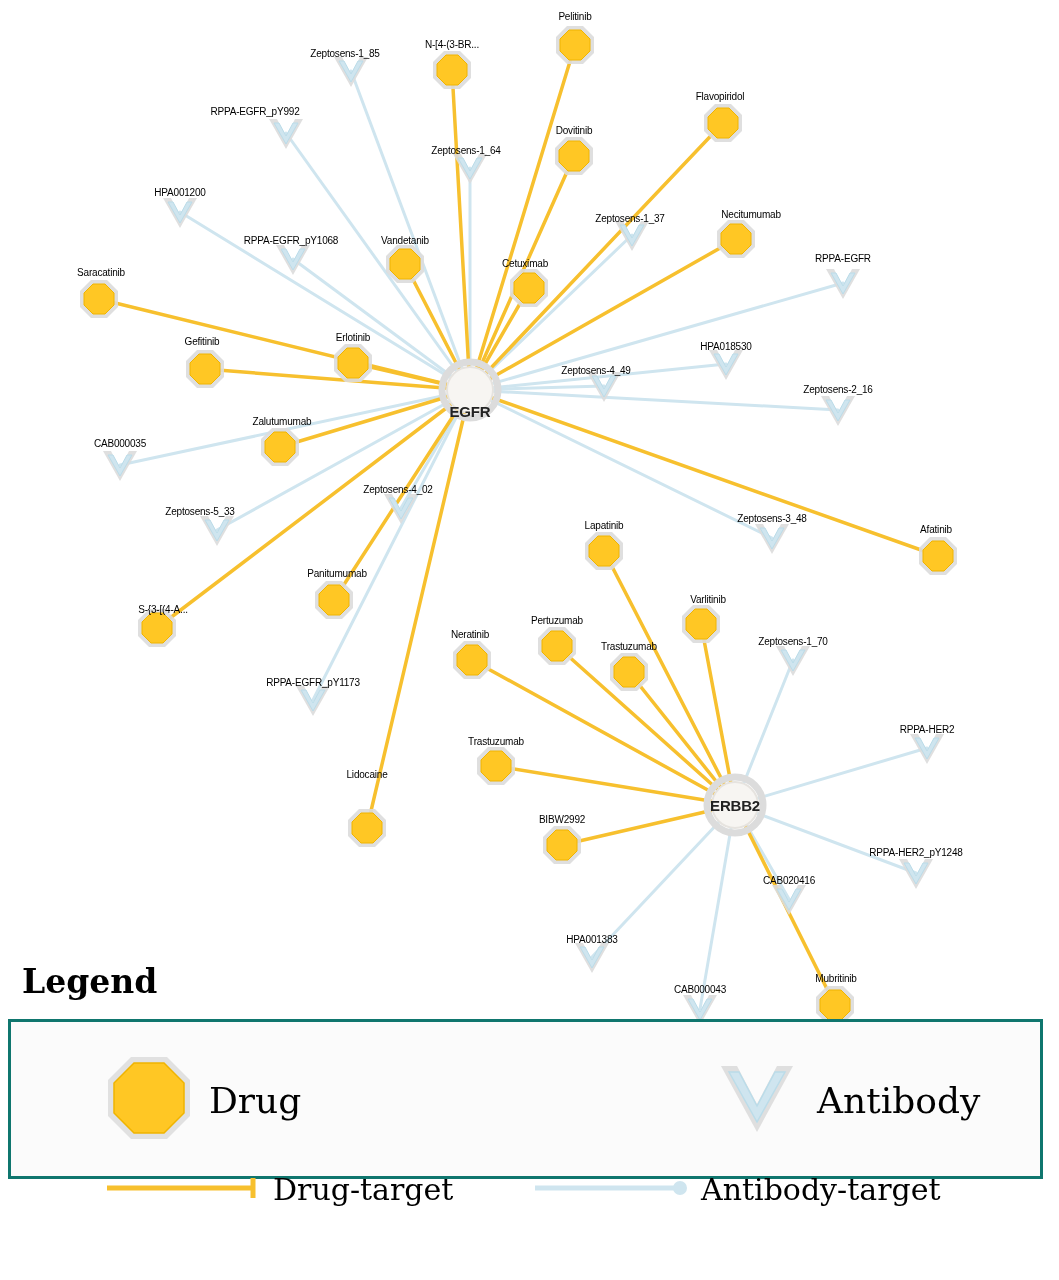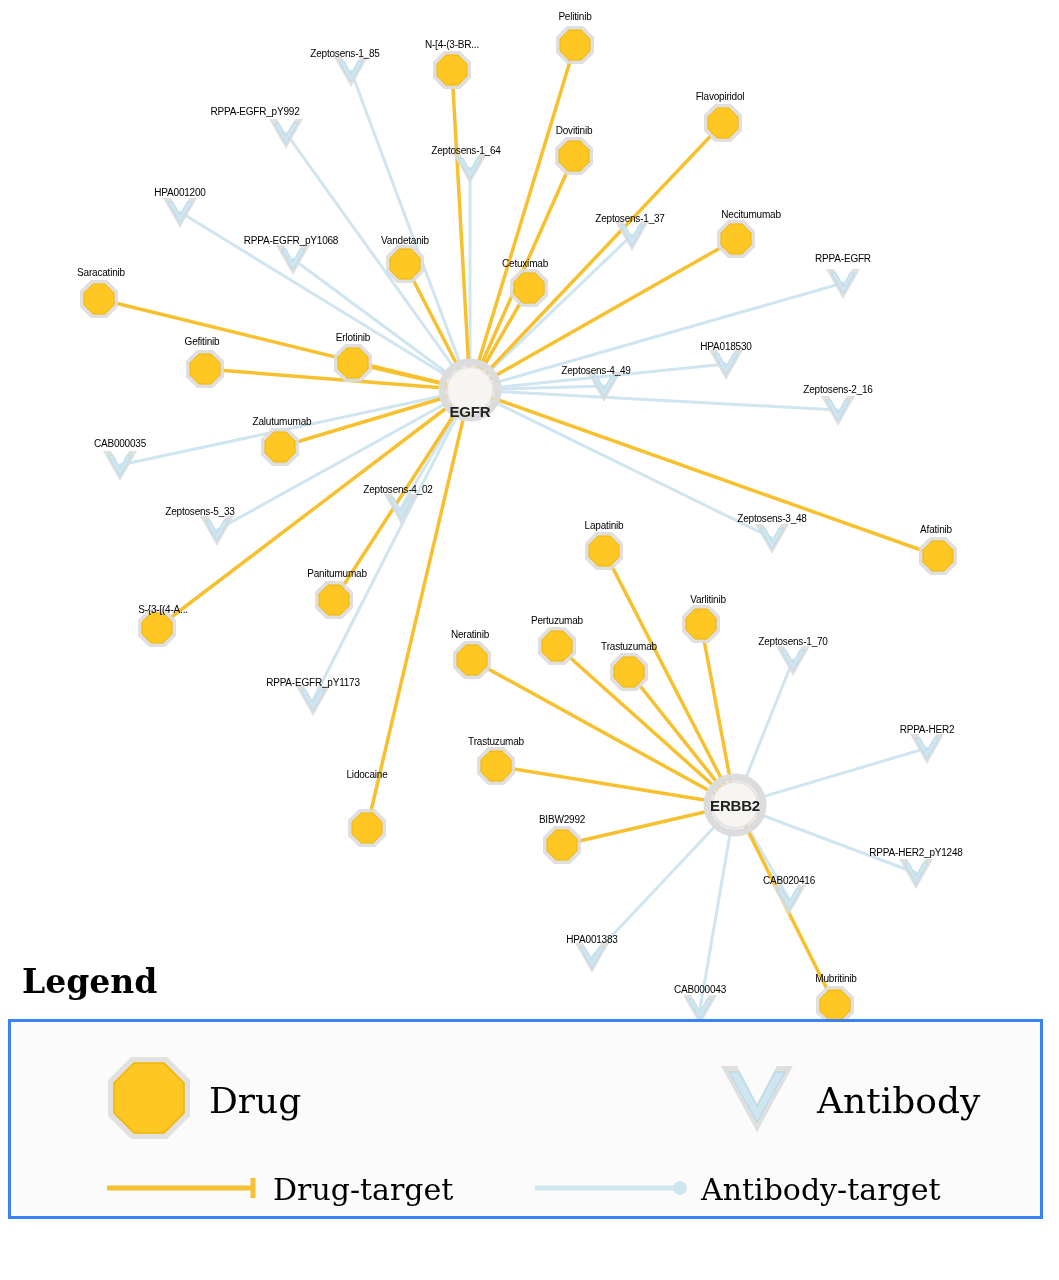--- a/index.html
+++ b/index.html
@@ -59,22 +59,22 @@
     font-family: "DejaVu Serif", serif;
     font-size: 33px;
     font-weight: bold;
     color: #000;
   }
   #legend-box {
     position: absolute;
     left: 8px;
     top: 57px;
     width: 1035px;
-    height: 200px;
-    border: 3px solid #3b82f6;
+    height: 160px;
+    border: 3px solid #0f766e;
     background: #fbfbfb;
     box-sizing: border-box;
   }
   .legend-item {
     position: absolute;
     display: flex;
     align-items: center;
   }
   .legend-text {
     font-family: "DejaVu Serif", serif;

